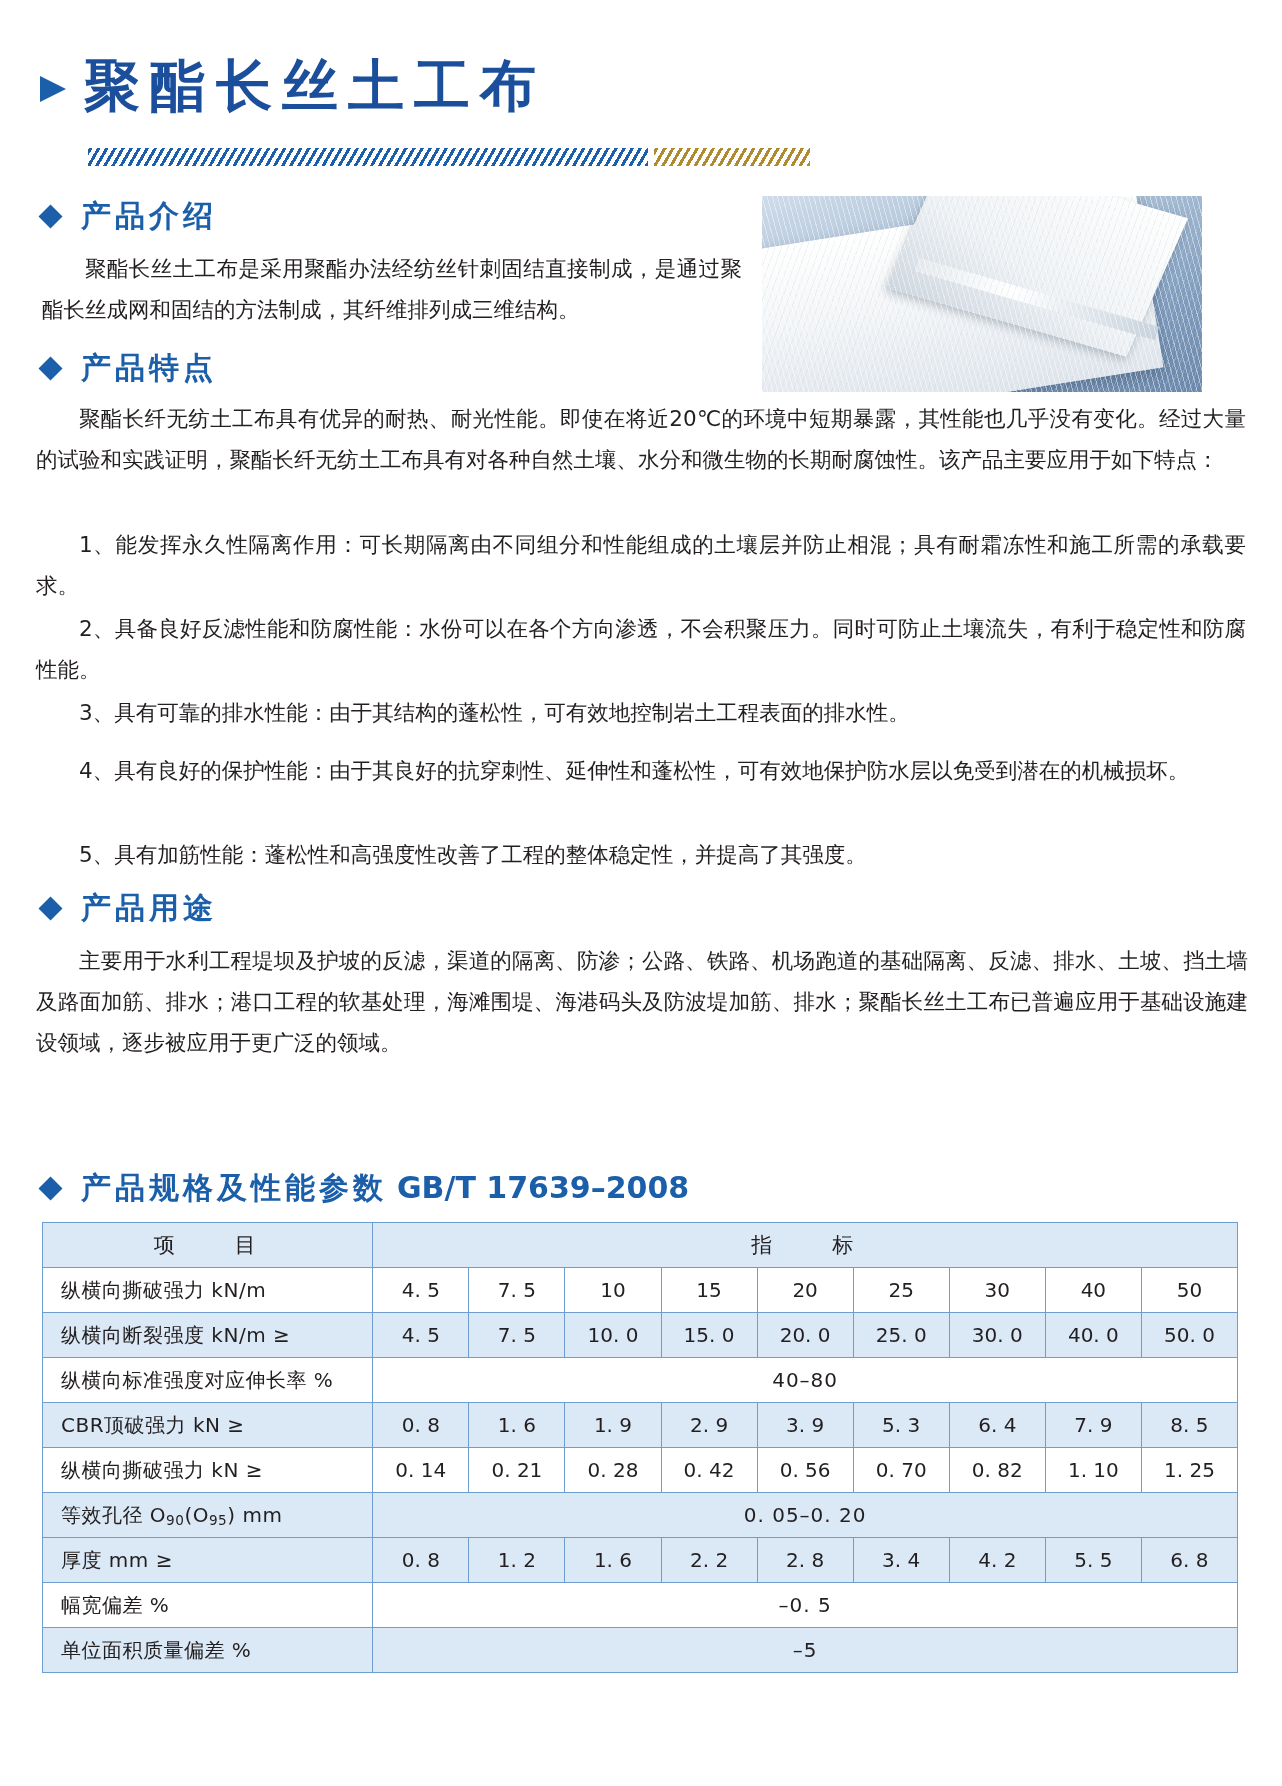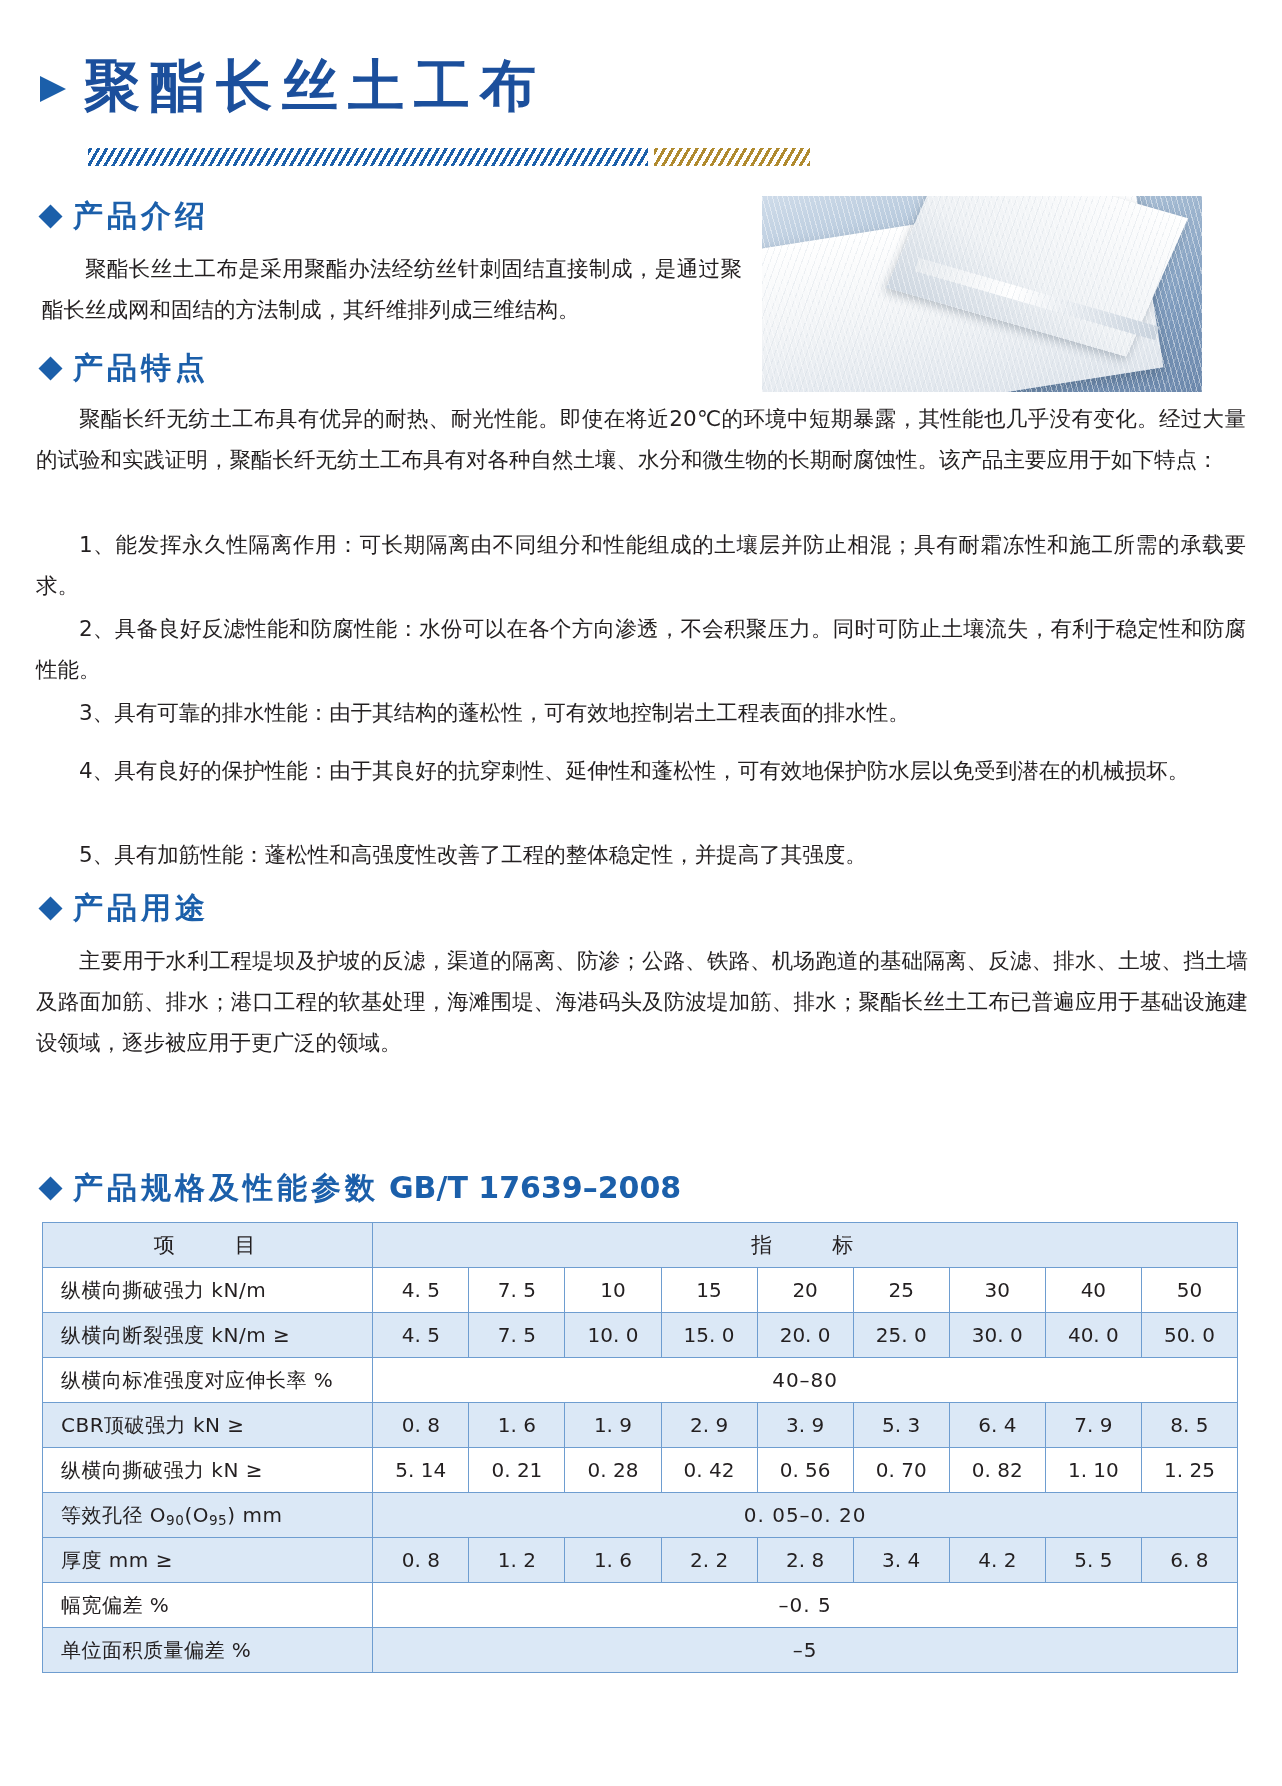--- a/index.html
+++ b/index.html
@@ -75,21 +75,21 @@
       #b08a2e 0px, #b08a2e 3px,
       #ffffff 3px, #ffffff 7px
     );
   }
 
   
   .sec-head {
     position: absolute;
     display: flex;
     align-items: center;
-    gap: 14px;
+    gap: 22px;
     justify-content: flex-end;
   }
   .diamond {
     width: 17px; height: 17px;
     background: #1b5faa;
     transform: rotate(45deg);
     flex: none;
   }
   .sec-title {
     font-size: 30px;
@@ -317,21 +317,21 @@
             <td>1. 9</td>
             <td>2. 9</td>
             <td>3. 9</td>
             <td>5. 3</td>
             <td>6. 4</td>
             <td>7. 9</td>
             <td>8. 5</td>
           </tr>
           <tr class="plain">
             <td class="label">纵横向撕破强力  kN ≥</td>
-            <td>5. 14</td>
+            <td>0. 14</td>
             <td>0. 21</td>
             <td>0. 28</td>
             <td>0. 42</td>
             <td>0. 56</td>
             <td>0. 70</td>
             <td>0. 82</td>
             <td>1. 10</td>
             <td>1. 25</td>
           </tr>
           <tr class="shade">

